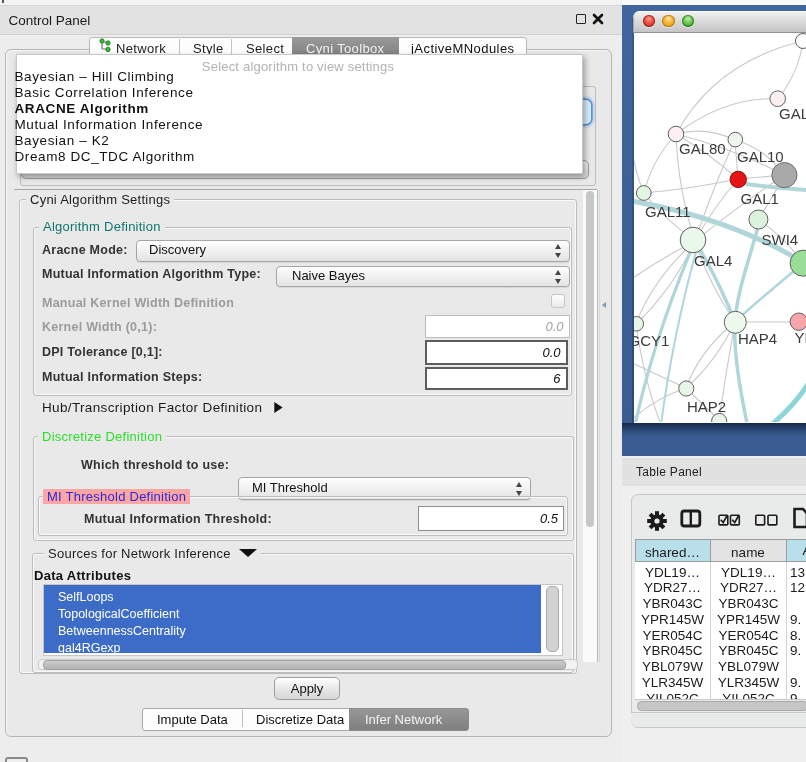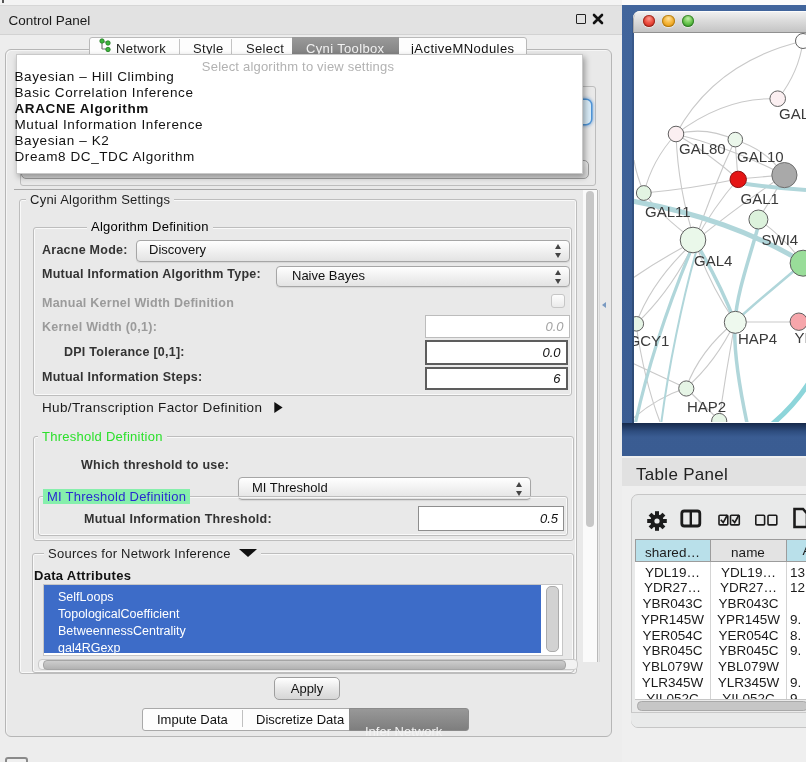--- a/index.html
+++ b/index.html
@@ -81,61 +81,61 @@
 <b>ARACNE Algorithm</b><br>
 Mutual Information Inference<br>
 Bayesian – K2<br>
 Dream8 DC_TDC Algorithm
 </div>
 
 <div class="groupbox" style="left:19px;top:199px;width:556px;height:473px;"></div>
 <div class="gtitle" style="left:26px;top:192px;color:#1d1d1d;background:#e9e9e9;">Cyni Algorithm Settings</div>
 
 <div class="groupbox" style="left:33px;top:227px;width:537px;height:167px;"></div>
-<div class="gtitle" style="left:39px;top:219px;color:#000000;background:#e9e9e9;margin-left:48px;">Algorithm Definition</div>
+<div class="gtitle" style="left:39px;top:219px;color:#0f766e;background:#e9e9e9;">Algorithm Definition</div>
 
 <div class="abs lbl" style="left:42px;top:243px;">Aracne Mode:</div>
 <div class="combo" style="left:136px;top:240px;width:432px;height:20px;">
     <span class="ct">Discovery</span>
     <span class="carr"></span>
   </div>
 <div class="abs lbl" style="left:42px;top:267px;">Mutual Information Algorithm Type:</div>
 <div class="combo" style="left:276px;top:266px;width:292px;height:19px;">
     <span class="ct" style="left:15px;">Naive Bayes</span>
     <span class="carr"></span>
   </div>
 
 <div class="abs lbl-dis" style="left:42px;top:295.5px;">Manual Kernel Width Definition</div>
 <div class="abs" style="left:551px;top:294px;width:12px;height:12px;border:1px solid #c6c6c6;border-radius:3px;background:linear-gradient(#fdfdfd,#eaeaea);"></div>
 
 <div class="abs lbl-dis" style="left:42px;top:320px;">Kernel Width (0,1):</div>
 <div class="field" style="left:424.5px;top:315px;width:138px;height:20px;border:1px solid #bcbcbc;padding:1px 5px 0 0;color:#a3a3a3;line-height:20px;">0.0</div>
 
-<div class="abs lbl" style="left:42px;top:345px;margin-left:22px;">DPI Tolerance [0,1]:</div>
+<div class="abs lbl" style="left:42px;top:345px;">DPI Tolerance [0,1]:</div>
 <div class="field" style="left:424.5px;top:340px;width:134px;height:20px;border:2px solid #5d5d5d;padding:1px 5px 0 0;line-height:20px;">0.0</div>
 
 <div class="abs lbl" style="left:42px;top:370px;">Mutual Information Steps:</div>
 <div class="field" style="left:424.5px;top:367px;width:134px;height:18px;border:2px solid #5d5d5d;padding:1px 5px 0 0;line-height:18px;">6</div>
 
 <div class="abs" style="left:42px;top:400px;font-size:13.5px;letter-spacing:0.35px;color:#1a1a1a;">Hub/Transcription Factor Definition</div>
 <svg class="abs" style="left:272px;top:401px;" width="12" height="13" viewBox="0 0 12 14">
   <path d="M2 1 L11 7 L2 13 Z" fill="#111"></path>
 </svg>
 
 <div class="groupbox" style="left:33px;top:436px;width:539px;height:103px;"></div>
-<div class="gtitle" style="left:38px;top:429px;color:#2ce02c;background:#e9e9e9;">Threshold Definition</div>
+<div class="gtitle" style="left:38px;top:429px;color:#2ce02c;background:#e9e9e9;">Discretize Definition</div>
 
 <div class="abs lbl" style="left:81px;top:458px;">Which threshold to use:</div>
 <div class="combo" style="left:238px;top:453px;width:291px;height:21px;margin-top:24px;">
     <span class="ct" style="left:13px;">MI Threshold</span>
     <span class="carr"></span>
   </div>
 
 <div class="groupbox" style="left:38px;top:496px;width:528px;height:38px;"></div>
-<div class="gtitle" style="left:43px;top:489px;color:#2a2ad0;background:#86efac;">MI Threshold Definition</div>
+<div class="gtitle" style="left:43px;top:489px;color:#2a2ad0;background:#fca5a5;">MI Threshold Definition</div>
 <div class="abs lbl" style="left:48px;top:512px;padding-left:36px;">Mutual Information Threshold:</div>
 <div class="field" style="left:418px;top:506px;width:139px;height:22px;border:1px solid #8e8e8e;padding:1px 5px 0 0;line-height:22px;">0.5</div>
 
 <div class="groupbox" style="left:32px;top:553px;width:540px;height:118px;"></div>
 <div class="gtitle" style="left:44px;top:546px;color:#1d1d1d;background:#e9e9e9;">Sources for Network Inference&nbsp; <svg width="18" height="8" viewBox="0 0 18 8" style="vertical-align:1.5px;">
       <path d="M0 0 L18 0 L9 8 Z" fill="#111"></path>
     </svg></div>
 
 <div class="abs" style="left:34px;top:568px;font-size:13px;font-weight:bold;letter-spacing:0.3px;color:#111;">Data Attributes</div>
 
@@ -147,21 +147,21 @@
 <div class="abs" style="left:38px;top:659px;width:538px;height:9px;background:#f2f2f2;border:1px solid #cacaca;border-radius:4px;"></div>
 <div class="abs" style="left:43px;top:659.5px;width:521px;height:8px;background:linear-gradient(#cdcdcd,#b2b2b2);border-radius:4px;border:1px solid #a5a5a5;"></div>
 
 <div class="abs" style="left:274px;top:677px;width:64px;height:21px;border:1px solid #9e9e9e;border-radius:5px;background:linear-gradient(#ffffff,#e8e8e8 50%,#d6d6d6);text-align:center;font-size:13px;color:#111;line-height:21px;">Apply</div>
 
 <div class="abs" style="left:142px;top:708px;width:207px;height:21px;background:#fdfdfd;border:1px solid #a9a9a9;border-radius:3px 0 0 3px;"></div>
 <div class="abs" style="left:241.5px;top:710px;width:1px;height:17px;background:#c0c0c0;"></div>
 <div class="abs" style="left:349px;top:708px;width:118px;height:21px;background:linear-gradient(#989898,#7e7e7e);border:1px solid #8b8b8b;border-radius:0 3px 3px 0;"></div>
 <div class="abs" style="left:157px;top:712px;font-size:13px;font-weight:500;color:#111;">Impute Data</div>
 <div class="abs" style="left:256px;top:712px;font-size:13px;font-weight:500;color:#111;">Discretize Data</div>
-<div class="abs" style="left:365px;top:712px;font-size:13px;color:#f3f3f3;margin-top:12px;">Infer Network</div>
+<div class="abs" style="left:365px;top:712px;font-size:13px;color:#f3f3f3;">Infer Network</div>
 
 <div class="abs" style="left:5px;top:757px;width:19px;height:8px;border:2px solid #8a8a8a;border-radius:3px;background:#f0f0f0;"></div>
 
 <div class="abs" style="left:622px;top:0;width:184px;height:762px;background:#efefef;"></div>
 <div class="abs" style="left:622px;top:0;width:184px;height:5px;background:#fbfbfb;"></div>
 
 <div class="abs" style="left:622px;top:5px;width:184px;height:451px;background:linear-gradient(#41659c,#3c5f95 60%,#3a5c92);"></div>
 
 <div class="abs" style="left:631.5px;top:11px;width:174.5px;height:413.5px;border-radius:8px 0 0 0;background:linear-gradient(#3a5a8c,#2c4973);"></div>
 <div class="abs" style="left:622px;top:423px;width:184px;height:14px;background:linear-gradient(#16294a,#2e4d7f 60%,#3a5c92);"></div>
@@ -248,21 +248,21 @@
     <text x="694" y="265.5">GAL4</text>
     <text x="628.5" y="345.5">GCY1</text>
     <text x="738" y="344">HAP4</text>
     <text x="794.5" y="343">YE</text>
     <text x="687" y="411.5">HAP2</text>
   </g>
 </g>
 </svg>
 
 <div class="abs" style="left:622px;top:458px;width:184px;height:28px;background:#e1e1e1;"></div>
-<div class="abs" style="left:636px;top:465px;font-size:17px;letter-spacing:0.3px;color:#222;">Table Panel</div>
+<div class="abs" style="left:636px;top:465px;font-size:12px;letter-spacing:0.3px;color:#222;">Table Panel</div>
 
 <div class="abs" style="left:631px;top:494px;width:180px;height:232px;background:#e9eaea;border:1px solid #c6c6c6;border-radius:7px 0 0 7px;"></div>
 
 <svg class="abs" style="left:636px;top:500px;" width="170" height="35" viewBox="636 500 170 35">
 
   <g transform="translate(657,521)" fill="#1c1c1c">
     <circle r="6.6"></circle>
     <g>
       <rect x="-2" y="-9.8" width="4" height="4.5"></rect>
       <rect x="-2" y="5.3" width="4" height="4.5"></rect>

